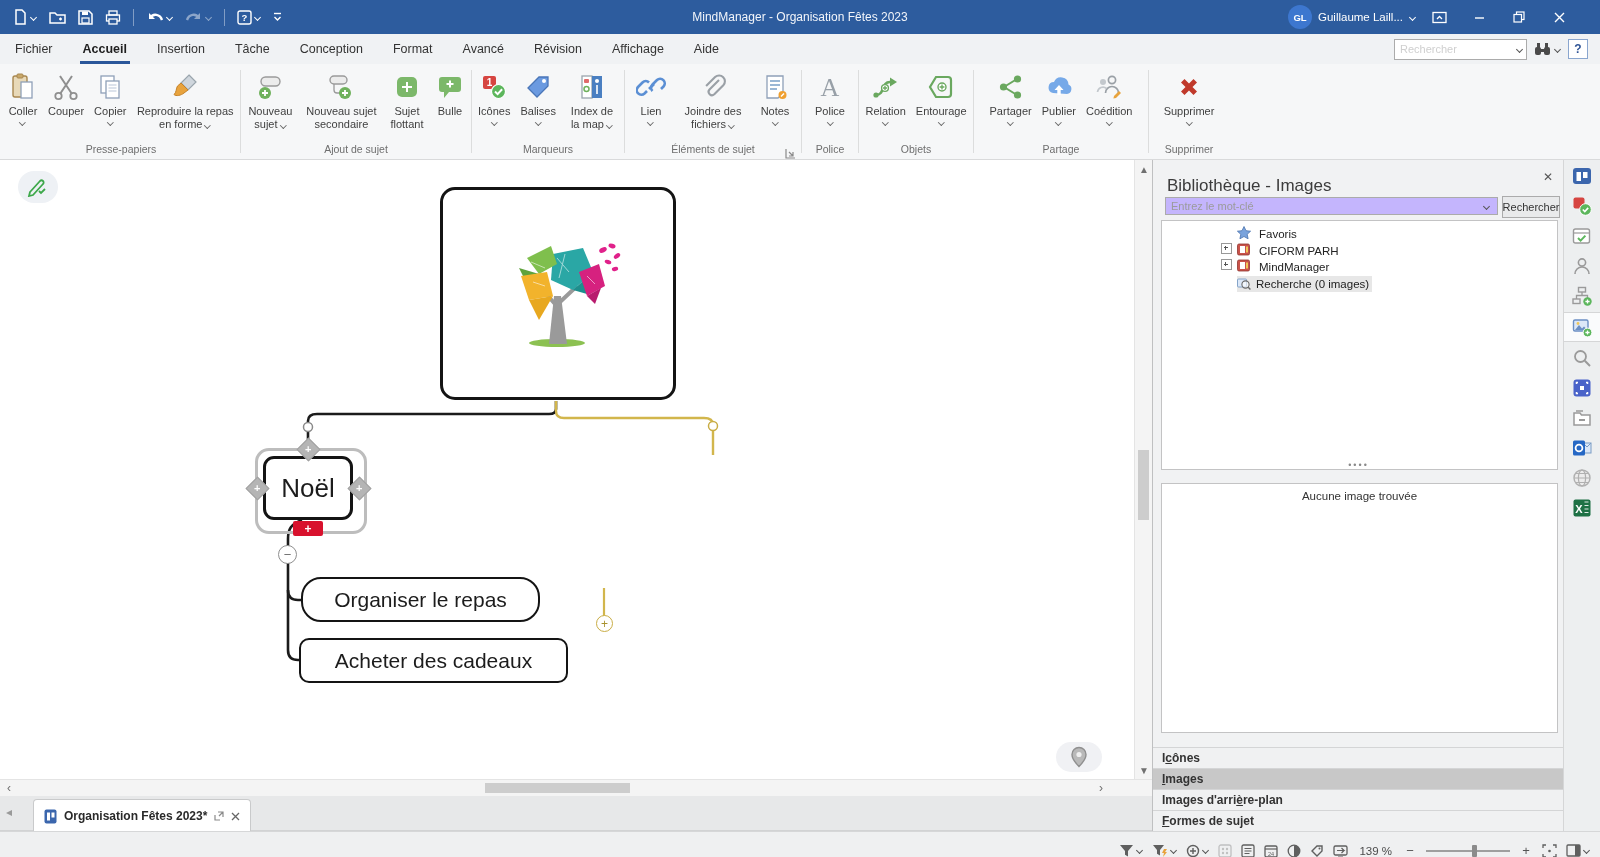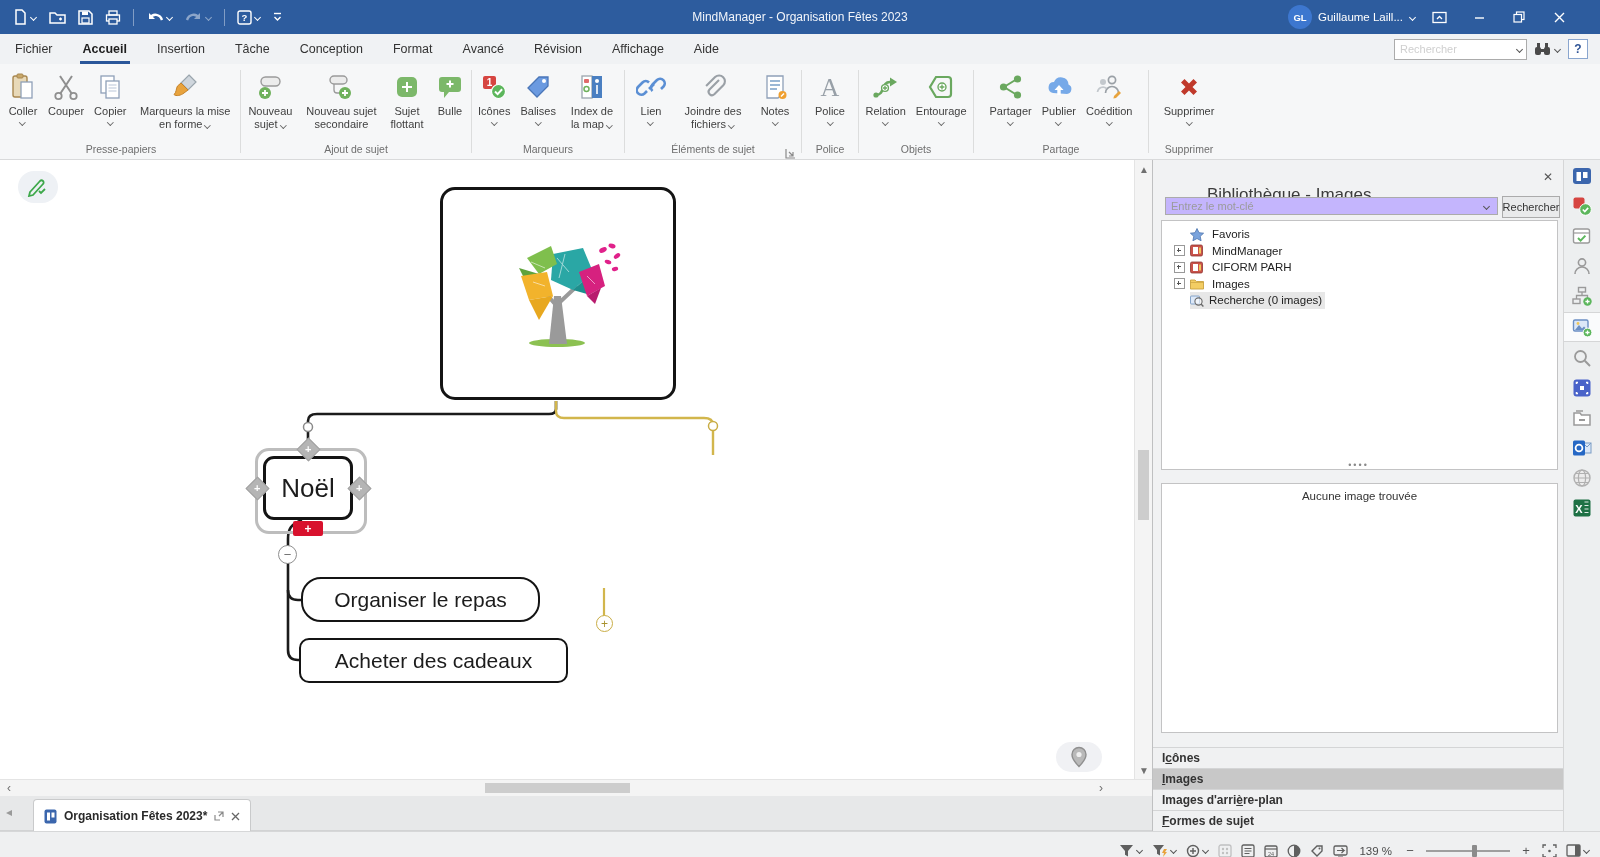--- a/index.html
+++ b/index.html
@@ -81,28 +81,28 @@
   #sb-right{margin-left:auto;display:flex;align-items:center;gap:9px;padding-right:10px;}
   .sbi{display:flex;align-items:center;gap:2px;}
   .sbi svg{display:block}
   #zoomlbl{font-size:11.5px;color:#4b4b4b;margin:0 2px;}
   #zslider{position:relative;width:84px;height:14px;}
   #zslider .track{position:absolute;left:0;right:0;top:6.5px;height:1.5px;background:#9f9f9f;}
   #zslider .handle{position:absolute;left:46px;top:1px;width:5px;height:12px;background:#8b8b8b;border-radius:1px;}
   .zbtn{font-size:13px;color:#555;width:14px;text-align:center;}
   
   #panel{position:absolute;left:1152px;top:160px;width:411px;height:671px;background:#f1f2f3;border-left:1px solid #bfc0c1;box-sizing:border-box;}
-  #panel-title{position:absolute;left:14px;top:25px;font-size:17px;color:#3c3c3c;margin-left:40px;}
+  #panel-title{position:absolute;left:14px;top:16px;font-size:17px;color:#3c3c3c;}
   #panel-close{position:absolute;right:10px;top:10px;font-size:12px;color:#555;}
   #psearch{position:absolute;left:12px;top:37px;width:333px;height:18px;border:1px solid #ababab;background:#c4b5fd;font-size:11px;padding:0 16px 0 5px;color:#444;box-sizing:border-box;}
   #psearch::placeholder{color:#9b9b9b;}
   #psearch-chev{position:absolute;left:330px;top:44px;}
   #psearch-btn{position:absolute;left:349px;top:36px;width:56px;height:20px;background:#e9eaeb;border:1px solid #ababab;font-size:11px;color:#333;display:flex;align-items:center;justify-content:center;}
   #ptree{position:absolute;left:8px;top:60px;width:397px;height:250px;background:#fff;border:1px solid #c3c3c4;box-sizing:border-box;padding-top:5px;}
-  .trow{height:16.5px;display:flex;align-items:center;font-size:11.5px;color:#222;}
+  .trow{height:16.5px;display:flex;font-size:11.5px;color:#222;padding-left:47px;}
   .texp{width:9px;height:9px;border:1px solid #999;background:#fff;margin:0 5px 0 12px;position:relative;flex:none;}
   .texp:before{content:"";position:absolute;left:1.5px;top:3.5px;width:4px;height:1px;background:#555;}
   .texp:after{content:"";position:absolute;left:3px;top:2px;width:1px;height:4px;background:#555;}
   .texp.hid{visibility:hidden;}
   .tico{width:15px;height:13px;flex:none;margin-right:4px;display:flex;align-items:center;}
   .tsel{background:#e7e7e7;}
   .tlblwrap{display:flex;align-items:center;height:100%;padding:0 3px;}
   #psplit{position:absolute;left:0;top:300px;width:411px;text-align:center;color:#8a8a8a;font-size:9px;letter-spacing:2px;}
   #presults{position:absolute;left:8px;top:323px;width:397px;height:250px;background:#fff;border:1px solid #c3c3c4;box-sizing:border-box;}
   #presults .empty{margin-top:6px;text-align:center;font-size:11.5px;color:#333;}
@@ -271,21 +271,21 @@
             </span>
           <span class="rlb"><span>Copier</span><i class="chev chevbelow"></i></span>
         </div>
         <div class="rbtn" style="max-width:112px">
           <span class="ric">
               <svg viewBox="0 0 30 30">
                 <path d="M19,3 l7,7 -8,8 -7,-7 z" fill="#cfd6dd" stroke="#9aa5ad" stroke-width="1.2"></path>
                 <path d="M11,11 l7,7 -4,3 c-3,2.5 -8,3.5 -10,1.5 2.5,-2 2,-6 3.5,-8.5 z" fill="#e8a33d" stroke="#c5832a" stroke-width="1"></path>
               </svg>
             </span>
-          <span class="rlb"><span>Marqueurs la mise en forme</span><i class="chev"></i></span>
+          <span class="rlb"><span>Reproduire la repas en forme</span><i class="chev"></i></span>
         </div>
       </div>
       <div class="rglabel">Presse-papiers</div>
     </div>
     <div class="rsep"></div>
 
     <div class="rgroup" style="width:226px">
       <div class="rbtns">
         <div class="rbtn" style="max-width:70px">
           <span class="ric">
@@ -718,46 +718,34 @@
       <div class="trow">
         <span class="texp"></span>
         <span class="tico">
             <svg width="13" height="13" viewBox="0 0 13 13">
               <rect x="0.5" y="1" width="12" height="11" rx="1.5" fill="#c9524a" stroke="#8f3630" stroke-width=".8"></rect>
               <rect x="3" y="3" width="5" height="7" fill="#fff"></rect>
               <rect x="9" y="3.5" width="2" height="6" fill="#f0c75a"></rect>
             </svg>
           </span>
         <span class="tlblwrap">
-            <span>MindManager</span>
+            <span>CIFORM PARH</span>
           </span>
       </div>
       <div class="trow">
         <span class="texp"></span>
         <span class="tico">
             <svg width="13" height="13" viewBox="0 0 13 13">
               <rect x="0.5" y="1" width="12" height="11" rx="1.5" fill="#c9524a" stroke="#8f3630" stroke-width=".8"></rect>
               <rect x="3" y="3" width="5" height="7" fill="#fff"></rect>
               <rect x="9" y="3.5" width="2" height="6" fill="#f0c75a"></rect>
             </svg>
           </span>
         <span class="tlblwrap">
-            <span>CIFORM PARH</span>
-          </span>
-      </div>
-      <div class="trow">
-        <span class="texp"></span>
-        <span class="tico">
-            <svg width="14" height="12" viewBox="0 0 14 12">
-              <path d="M0.5,2 h4.5 l1.5,1.5 h7 v7.5 h-13 z" fill="#f3cd63" stroke="#c9a23f" stroke-width=".9"></path>
-              <path d="M0.5,4.5 h13" stroke="#c9a23f" stroke-width=".7"></path>
-            </svg>
-          </span>
-        <span class="tlblwrap">
-            <span>Images</span>
+            <span>MindManager</span>
           </span>
       </div>
       <div class="trow">
         <span class="texp hid"></span>
         <span class="tsel tlblwrap" style="padding-left:0">
           <span class="tico">
               <svg width="14" height="13" viewBox="0 0 14 13">
                 <rect x="0.5" y="2" width="9" height="8" rx="1" fill="#dce8f8" stroke="#7a9cc4" stroke-width=".9"></rect>
                 <circle cx="8.5" cy="7.5" r="3.6" fill="#fff" fill-opacity=".6" stroke="#6a6a6a" stroke-width="1.1"></circle>
                 <path d="M11,10 l2.4,2.4" stroke="#6a6a6a" stroke-width="1.4"></path>

